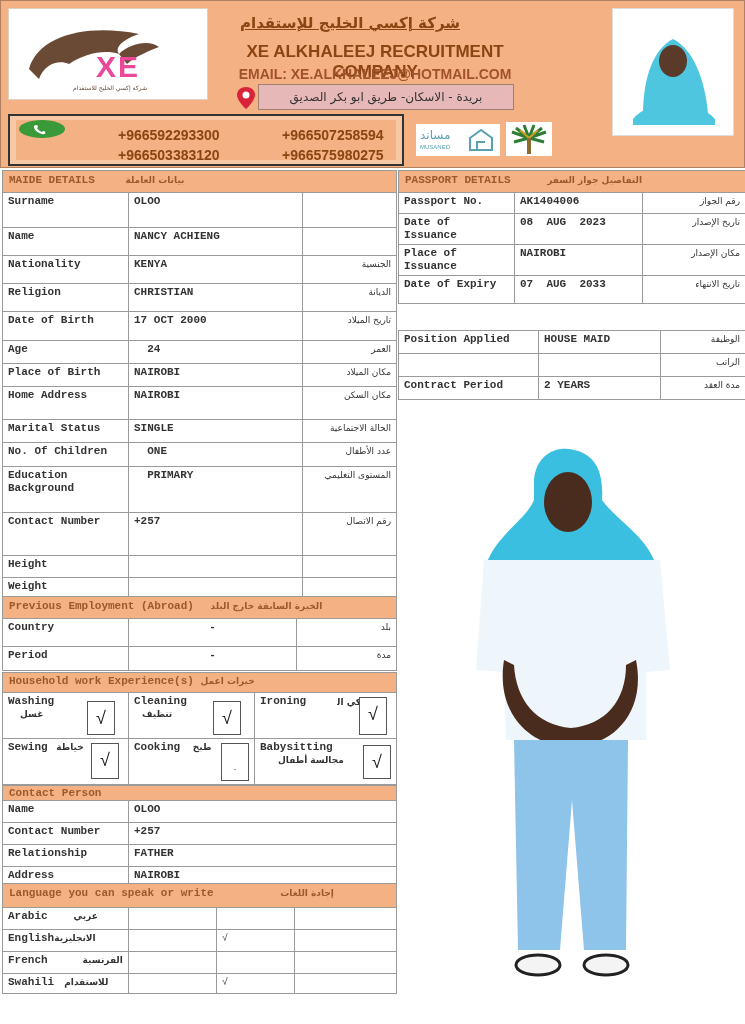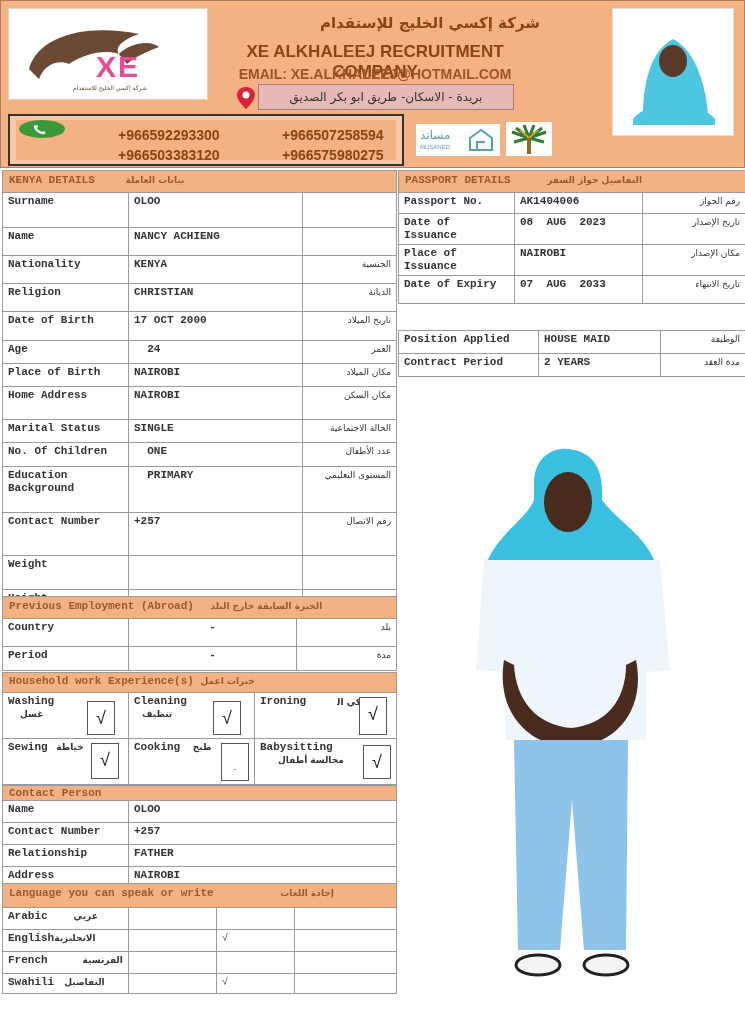--- a/index.html
+++ b/index.html
@@ -5,21 +5,21 @@
   * { box-sizing: border-box; margin: 0; padding: 0; }
   body { width: 745px; height: 1024px; background: #ffffff; position: relative; overflow: hidden;
          font-family: "Liberation Mono", "DejaVu Sans Mono", monospace; color: #222; }
   .abs { position: absolute; }
   .sans { font-family: "Liberation Sans", "DejaVu Sans", sans-serif; }
   .ar { font-family: "DejaVu Sans", "Liberation Sans", sans-serif; direction: rtl; }
 
   
   .header { left: 0; top: 0; width: 745px; height: 168px; background: #f4b183; border: 1px solid #b08060; }
   .logo-box { left: 8px; top: 8px; width: 200px; height: 92px; background: #ffffff; border: 1px solid #e0d0c0; }
-  .company-ar { left: 240px; top: 14px; width: 300px; text-align: right; font-size: 15px; color: #8b4513; font-weight: bold; }
+  .company-ar { left: 240px; top: 14px; width: 300px; text-align: left; font-size: 15px; color: #8b4513; font-weight: bold; text-decoration: underline; }
   .company-en { left: 210px; top: 42px; width: 330px; text-align: center; font-size: 17px; color: #8b4513; font-weight: bold; font-family: "Liberation Sans", sans-serif; }
   .email { left: 210px; top: 66px; width: 330px; text-align: center; font-size: 14px; color: #a0522d; font-weight: bold; font-family: "Liberation Sans", sans-serif; }
   .addr-box { left: 258px; top: 84px; width: 256px; height: 26px; background: #e6b8b7; border: 1px solid #a08070; font-size: 12px; color: #333; text-align: center; line-height: 24px; }
   .pin { left: 236px; top: 86px; width: 20px; height: 24px; }
   .phone-box { left: 8px; top: 114px; width: 396px; height: 52px; border: 2px solid #333; background: #f6c8a6; }
   .phone-inner { left: 6px; top: 4px; width: 380px; height: 40px; background: #f4b183; }
   .phone-icon { left: 18px; top: 119px; width: 48px; height: 20px; }
   .phone-num { font-size: 14px; color: #8b4513; font-weight: bold; font-family: "Liberation Sans", sans-serif; }
   .musaned { left: 416px; top: 124px; width: 84px; height: 32px; background: #fff; }
   .palm { left: 506px; top: 122px; width: 46px; height: 34px; background: #fff; }
@@ -96,21 +96,21 @@
 
 <table style="left:2px;top:170px;width:394px;">
   <colgroup>
       <col style="width:126px">
       <col style="width:174px">
       <col style="width:94px">
     </colgroup>
   <tbody>
       <tr>
         <td colspan="3" class="sec">
-    <span>KENYA DETAILS</span>
+    <span>MAIDE DETAILS</span>
     <span class="ar-s">بيانات العاملة</span>
   </td>
       </tr>
   <tr style="height:35px">
         <td>Surname</td>
         <td>OLOO</td>
         <td class="ar-cell"></td>
       </tr>
   <tr style="height:28px">
         <td>Name</td>
@@ -160,27 +160,27 @@
   <tr style="height:46px">
         <td>Education Background</td>
         <td style="white-space:pre">  PRIMARY</td>
         <td class="ar-cell">المستوى التعليمي</td>
       </tr>
   <tr style="height:43px">
         <td>Contact Number</td>
         <td>+257</td>
         <td class="ar-cell">رقم الاتصال</td>
       </tr>
+  <tr style="height:22px">
+        <td>Height</td>
+        <td></td>
+        <td class="ar-cell"></td>
+      </tr>
   <tr style="height:34px">
         <td>Weight</td>
-        <td></td>
-        <td class="ar-cell"></td>
-      </tr>
-  <tr style="height:22px">
-        <td>Height</td>
         <td></td>
         <td class="ar-cell"></td>
       </tr>
 </tbody>
   </table>
 
 <table style="left:2px;top:596px;width:394px;">
   <colgroup>
       <col style="width:126px">
       <col style="width:168px">
@@ -310,21 +310,21 @@
         <td style="font-weight:normal;font-size:10px">√</td>
         <td></td>
   </tr>
   <tr style="height:22px">
     <td><span>French</span><span class="ar" style="font-size:9px;margin-left:35px">الفرنسية</span></td>
     <td></td>
         <td></td>
         <td></td>
   </tr>
   <tr style="height:20px">
-    <td><span>Swahili</span><span class="ar" style="font-size:9px;margin-left:10px">التفاصيل</span></td>
+    <td><span>Swahili</span><span class="ar" style="font-size:9px;margin-left:10px">للاستقدام</span></td>
     <td></td>
         <td style="font-weight:normal;font-size:10px">√</td>
         <td></td>
   </tr>
 </tbody>
   </table>
 
 <table style="left:398px;top:170px;width:347px;">
   <colgroup>
       <col style="width:116px">
@@ -367,20 +367,25 @@
       <col style="width:122px">
       <col style="width:85px">
     </colgroup>
   <tbody>
       <tr style="height:23px">
         <td>Position Applied</td>
         <td>HOUSE MAID</td>
         <td class="ar-cell">الوظيفة</td>
       </tr>
   <tr style="height:23px">
+        <td></td>
+        <td></td>
+        <td class="ar-cell">الراتب</td>
+      </tr>
+  <tr style="height:23px">
         <td>Contract Period</td>
         <td>2 YEARS</td>
         <td class="ar-cell">مدة العقد</td>
       </tr>
 </tbody>
   </table>
 
 <svg class="abs photo-big" viewBox="0 0 230 560">
 
   <path d="M78 40 C80 15 100 5 118 10 C138 14 148 30 146 60 C160 80 190 95 200 125 L30 125 C40 95 70 80 78 60 Z" fill="#3bbfe0"></path>

